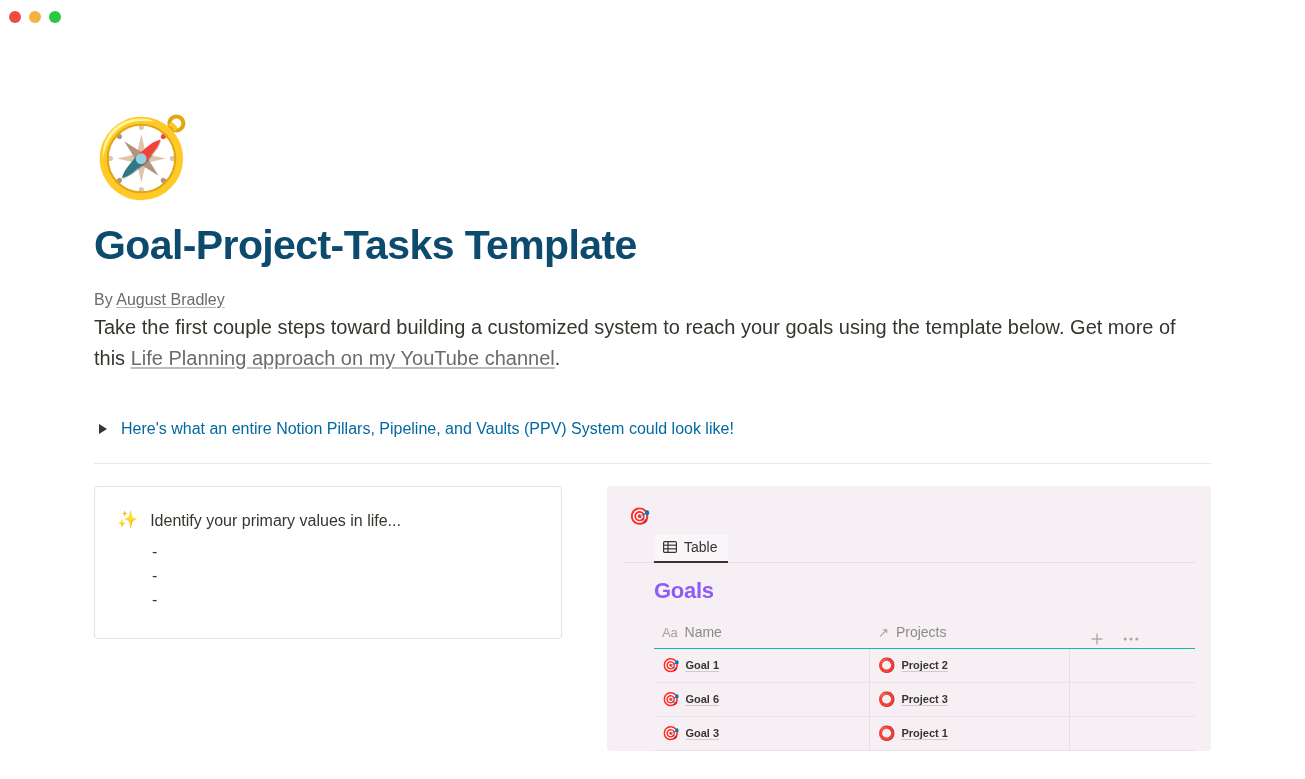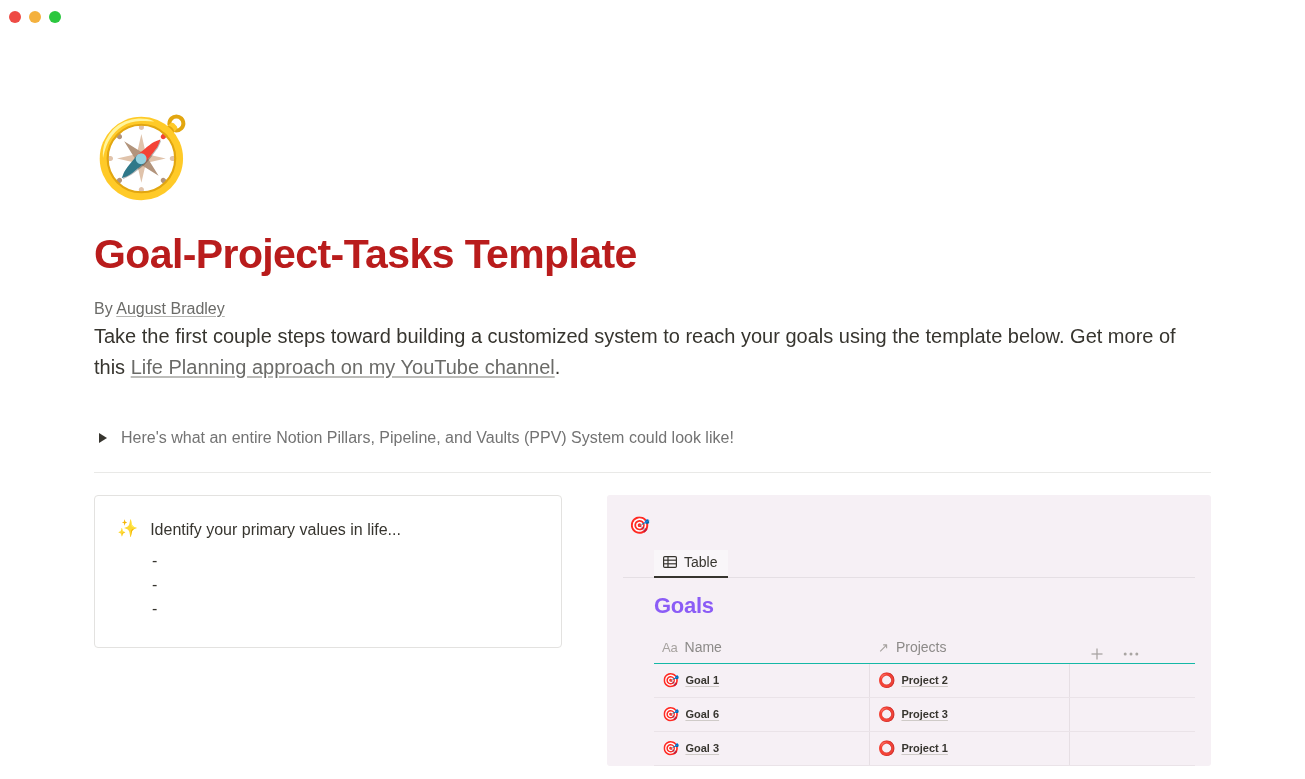--- a/index.html
+++ b/index.html
@@ -46,26 +46,26 @@
     margin-top: 84px;
     font-size: 78px;
     line-height: 1;
     height: 82px;
     width: 82px;
     display: block;
     user-select: none;
   }
 
   .page-title {
-    margin-top: 31px;
+    margin-top: 22px;
     font-size: 41px;
     line-height: 1.15;
     font-weight: 700;
     letter-spacing: -0.6px;
-    color: #b91c1c;
+    color: #0c4a6e;
   }
 
   .byline {
     margin-top: 20px;
     font-size: 16px;
     color: #6b6b68;
     line-height: 1.4;
   }
   .byline .link {
     color: #6b6b68;
@@ -90,21 +90,21 @@
   }
 
   
   .toggle-row {
     margin-top: 43px;
     display: flex;
     align-items: center;
     gap: 9px;
     font-size: 16px;
     line-height: 1.5;
-    color: #737373;
+    color: #0369a1;
   }
   .toggle-arrow {
     width: 18px;
     height: 24px;
     display: flex;
     align-items: center;
     justify-content: center;
     color: #37352f;
     font-size: 10px;
     cursor: pointer;
@@ -174,21 +174,21 @@
     align-items: flex-start;
     gap: 12px;
     font-size: 16px;
     line-height: 1.45;
     color: #37352f;
     padding-left: 6px;
   }
   .goal-emoji { font-size: 17px; line-height: 1.3; flex: none; }
 
   .tabs-row {
-    margin-top: 13px;
+    margin-top: 7px;
     display: flex;
     align-items: flex-end;
     border-bottom: 1px solid #e5dfe4;
     padding-left: 31px;
   }
   .tab {
     display: flex;
     align-items: center;
     gap: 7px;
     font-size: 14px;

